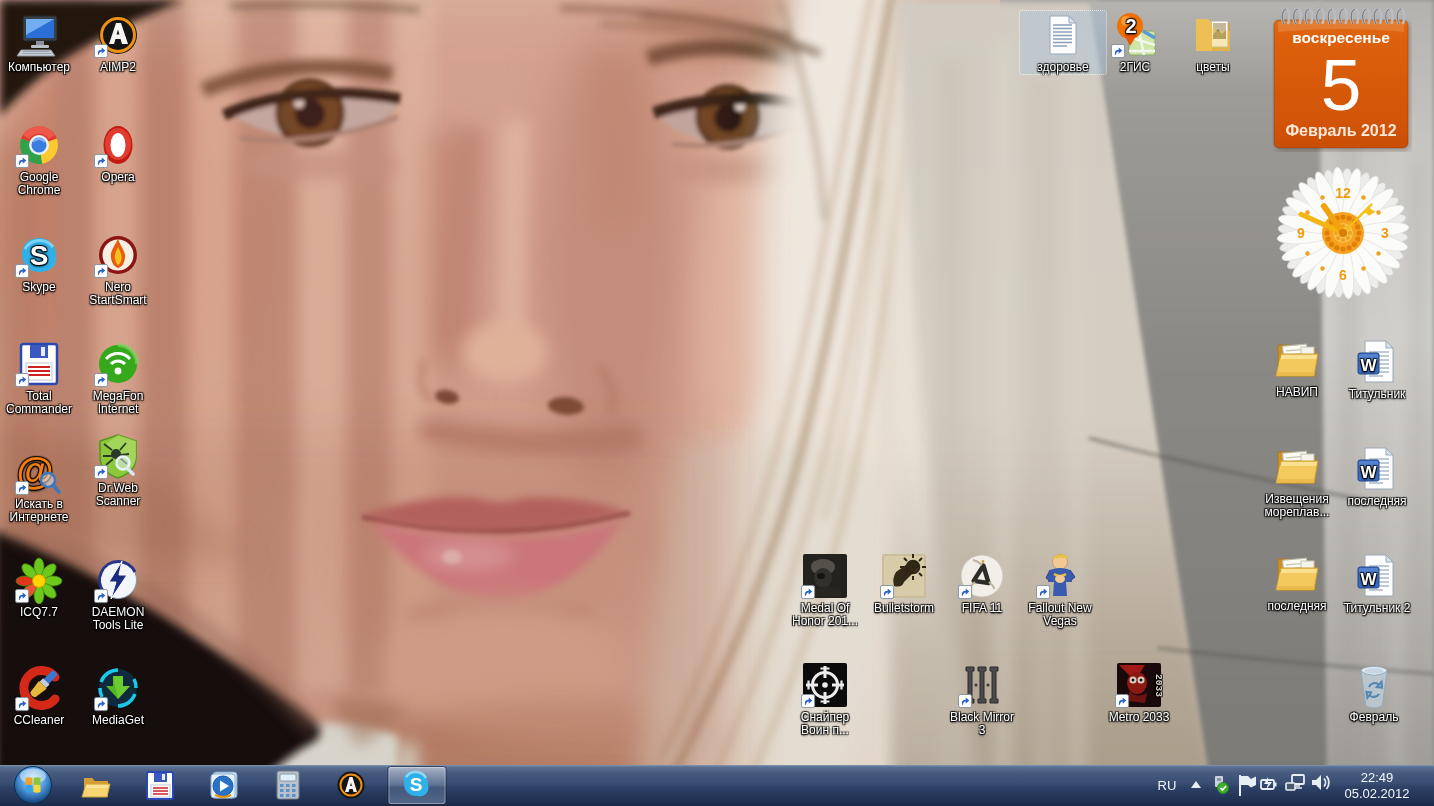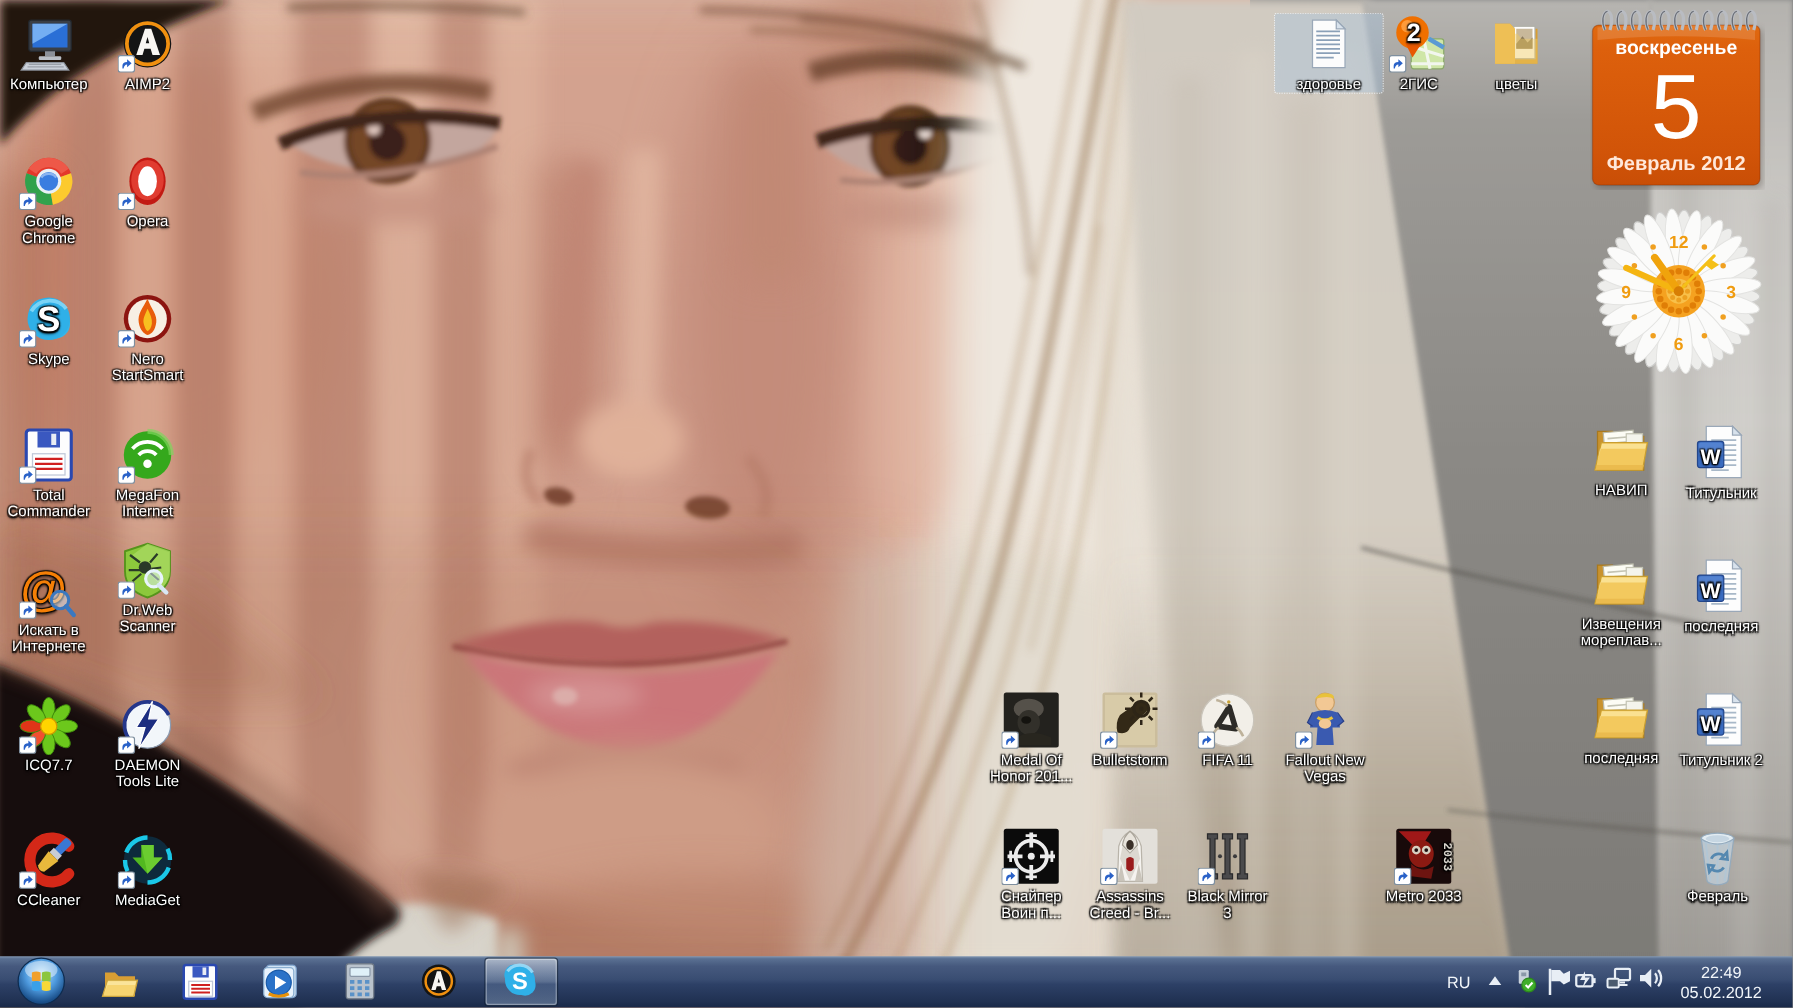--- a/index.html
+++ b/index.html
@@ -632,31 +632,20 @@
 <div class="ic" style="left:786px;top:661px;width:78px">
       <div style="position:relative;width:78px;height:48px">
         <svg class="g" width="48" height="48" style="position:absolute;left:15px;top:0">
           <use href="#s-sniper"></use>
         </svg>
         <svg style="position:absolute;left:15px;top:33px" width="15" height="15">
           <use href="#badge"></use>
         </svg>
       </div>
       <div class="lab">Снайпер<br>Воин п...</div>
-    </div>
-<div class="ic" style="left:865px;top:661px;width:78px">
-      <div style="position:relative;width:78px;height:48px">
-        <svg class="g" width="48" height="48" style="position:absolute;left:15px;top:0">
-          <use href="#s-ac"></use>
-        </svg>
-        <svg style="position:absolute;left:15px;top:33px" width="15" height="15">
-          <use href="#badge"></use>
-        </svg>
-      </div>
-      <div class="lab">Assassins<br>Creed - Br...</div>
     </div>
 <div class="ic" style="left:943px;top:661px;width:78px">
       <div style="position:relative;width:78px;height:48px">
         <svg class="g" width="48" height="48" style="position:absolute;left:15px;top:0">
           <use href="#s-bm"></use>
         </svg>
         <svg style="position:absolute;left:15px;top:33px" width="15" height="15">
           <use href="#badge"></use>
         </svg>
       </div>

